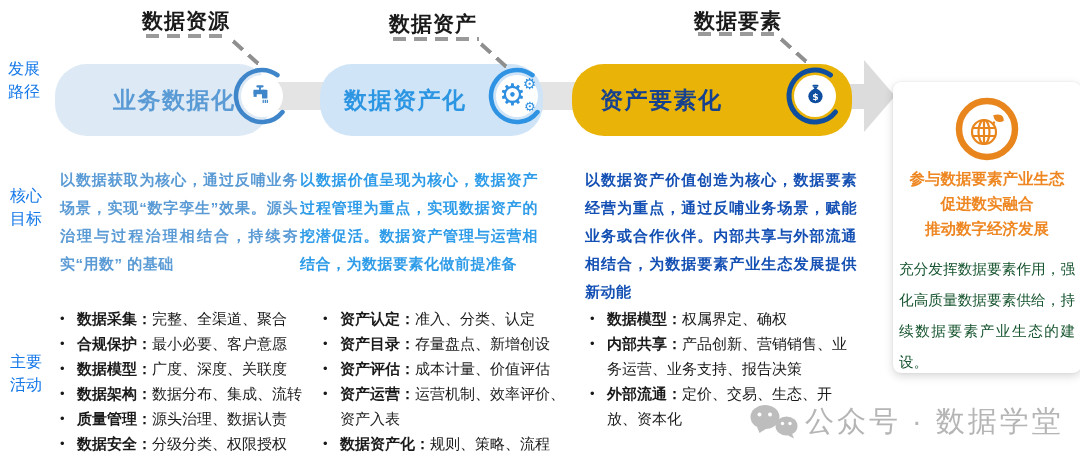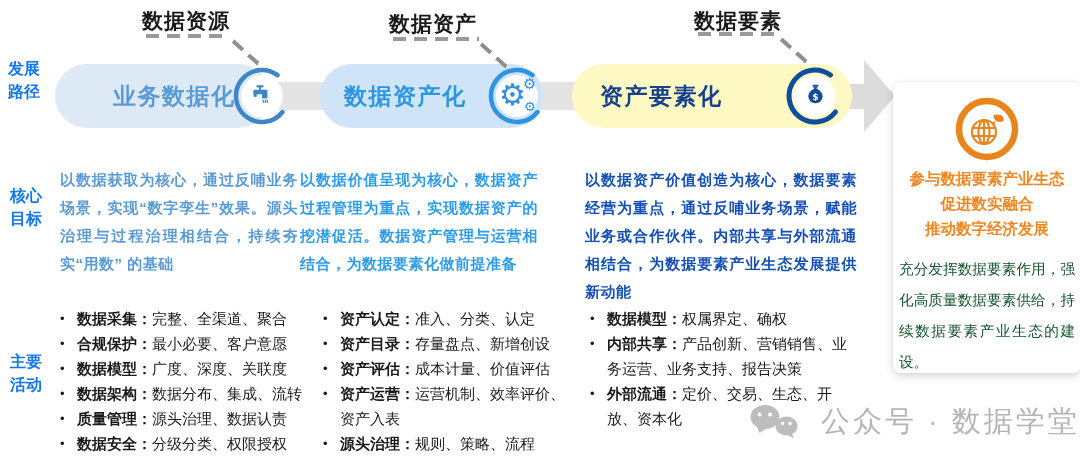--- a/index.html
+++ b/index.html
@@ -14,28 +14,28 @@
     background:repeating-linear-gradient(90deg,#9a9a9a 0 13px,transparent 13px 21px); }
   #hd1 { left:146px; top:34px; width:84px; }
   #hd2 { left:393px; top:37px; width:86px; }
   #hd3 { left:698px; top:32px; width:80px; }
   .diag { position:absolute; width:42px; height:4px; z-index:6;
     background:repeating-linear-gradient(90deg,#8f8f8f 0 13px,transparent 13px 21px);
     transform:rotate(42deg); transform-origin:left center; }
   #dg1 { left:233px; top:39px; } #dg2 { left:481px; top:42px; } #dg3 { left:781px; top:37px; }
 
   
-  .row-label { position:absolute; color:#1478e8; font-weight:bold; font-size:16px; line-height:23px; white-space:pre-line; }
+  .row-label { position:absolute; color:#1478e8; font-weight:normal; font-size:16px; line-height:23px; white-space:pre-line; }
   #rl1 { left:8px; top:57px; } #rl2 { left:10px; top:184px; } #rl3 { left:10px; top:350px; }
 
   
-  .pill { position:absolute; top:64px; height:64px; border-radius:32px; display:flex; align-items:center; z-index:2;text-align:right; }
+  .pill { position:absolute; top:64px; height:72px; border-radius:32px; display:flex; align-items:center; z-index:2;text-align:right; }
   #p1 { left:55px;  width:215px; background:#dde9f5; }
   #p2 { left:320px; width:223px; background:#cfe4f7; }
-  #p3 { left:572px; width:280px; background:#fef9c3; }
+  #p3 { left:572px; width:280px; background:#eab308; }
   .pill-title { font-size:23px; font-weight:bold; letter-spacing:1.5px; }
   #p1 .pill-title { color:#5b9bd5; margin-left:58px; }
   #p2 .pill-title { color:#2d96e3; margin-left:24px; }
   #p3 .pill-title { color:#16418f; margin-left:28px; }
 
   .conn { position:absolute; top:82px; height:28px; background:#e4e4e4; z-index:1; }
   #c1 { left:264px; width:60px; } #c2 { left:537px; width:40px; }
   .arrow-rect { position:absolute; left:846px; top:84px; width:22px; height:25px; background:#dcdcdc; z-index:1; }
   .arrow-head { position:absolute; left:864px; top:60px; width:0; height:0; z-index:1;
     border-top:36px solid transparent; border-bottom:36px solid transparent; border-left:31px solid #dcdcdc; }
@@ -62,21 +62,21 @@
   .term { font-weight:bold; }
 
   
   .card { position:absolute; left:893px; top:82px; width:188px; height:291px; background:#fff;
     border-radius:8px; box-shadow:0 3px 10px rgba(0,0,0,0.16), 0 0 2px rgba(0,0,0,0.08); z-index:3; }
   .card-icon { display:block; margin:14px auto 4px; }
   .card-title { color:#ee8721; font-weight:bold; font-size:15.5px; line-height:25px; text-align:center; white-space:pre-line; }
   .card-body { margin:13px 6px 0; font-size:14.6px; line-height:31px; color:#14532d; text-align:justify;font-family:Liberation Serif, serif; }
 
   
-  .watermark { position:absolute; left:748px; top:402px; display:flex; align-items:center; gap:21px; z-index:5; }
+  .watermark { position:absolute; left:748px; top:402px; display:flex; align-items:center; gap:5px; z-index:5; }
   .watermark-text { font-size:29px; color:#b5b5b5; letter-spacing:3px; }
 </style>
 </head>
 <body>
 
 <div class="canvas">
 
   <div class="top-label" id="tl1">数据资源</div>
   <div class="top-label" id="tl2">数据资产</div>
   <div class="top-label" id="tl3">数据要素</div>
@@ -157,21 +157,21 @@
     <li><span class="term">数据模型：</span><span>广度、深度、关联度</span></li>
     <li><span class="term">数据架构：</span><span>数据分布、集成、流转</span></li>
     <li><span class="term">质量管理：</span><span>源头治理、数据认责</span></li>
     <li><span class="term">数据安全：</span><span>分级分类、权限授权</span></li>
   </ul>
   <ul class="acts" id="a2">
     <li><span class="term">资产认定：</span><span>准入、分类、认定</span></li>
     <li><span class="term">资产目录：</span><span>存量盘点、新增创设</span></li>
     <li><span class="term">资产评估：</span><span>成本计量、价值评估</span></li>
     <li><span class="term">资产运营：</span><span>运营机制、效率评价、资产入表</span></li>
-    <li><span class="term">源头治理：</span><span>规则、策略、流程</span></li>
+    <li><span class="term">数据资产化：</span><span>规则、策略、流程</span></li>
   </ul>
   <ul class="acts" id="a3">
     <li><span class="term">数据模型：</span><span>权属界定、确权</span></li>
     <li><span class="term">内部共享：</span><span>产品创新、营销销售、业务运营、业务支持、报告决策</span></li>
     <li><span class="term">外部流通：</span><span>定价、交易、生态、开放、资本化</span></li>
   </ul>
 
   <div class="card">
     <svg class="card-icon" width="66" height="66" viewBox="0 0 66 66">
       <circle cx="33" cy="33" r="28" fill="none" stroke="#e8861d" stroke-width="6.5"></circle>

